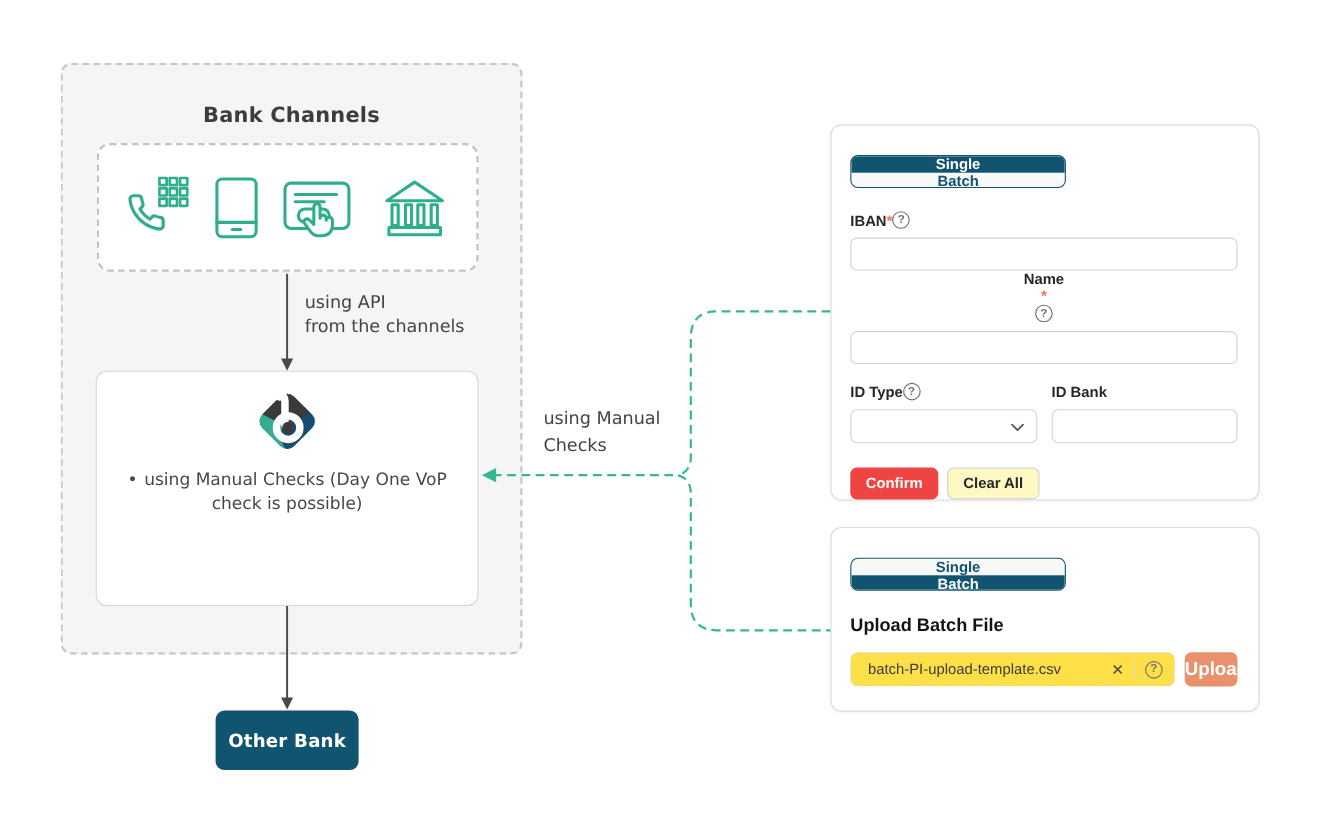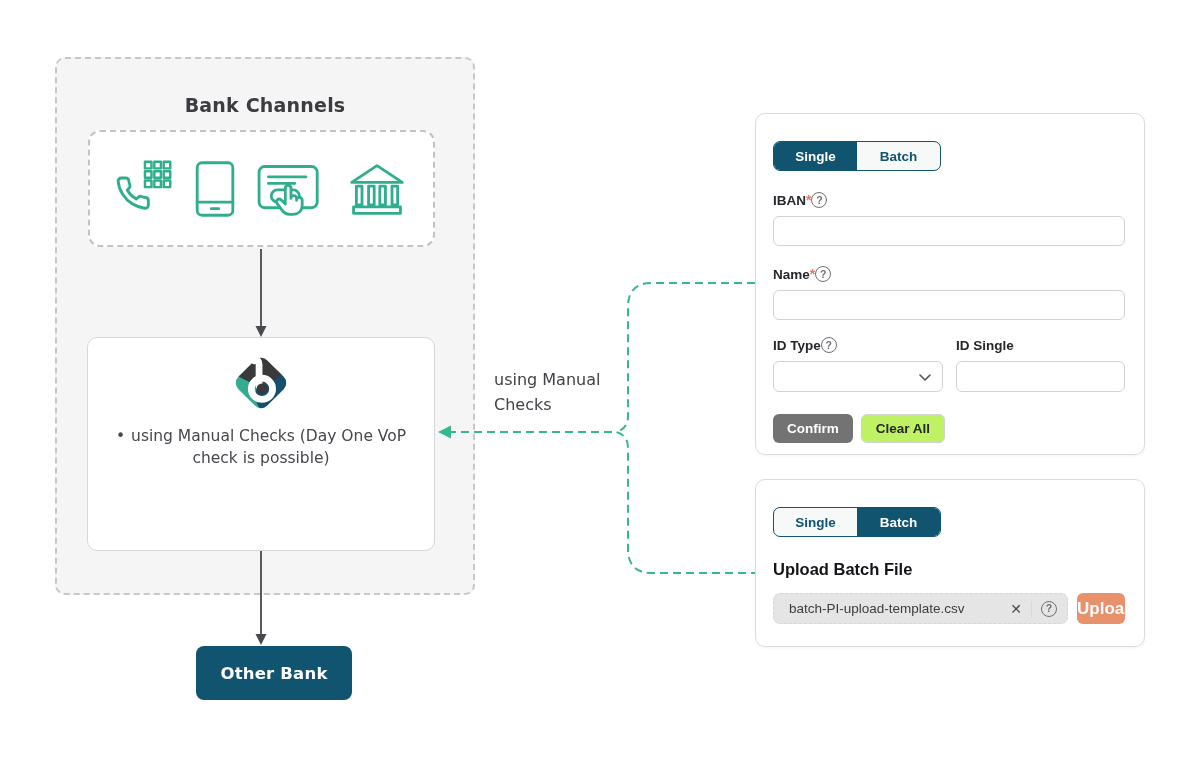--- a/index.html
+++ b/index.html
@@ -28,21 +28,21 @@
   }
   .vop-box {
     position:absolute; left:87px; top:337px; width:348px; height:214px;
     background:#ffffff; border:1.5px solid #d7d7da; border-radius:10px;
     text-align:center; padding-top:14px;
   }
   .vop-title { margin-top:6px; font-size:19.5px; font-weight:700; color:#3b3b40; }
   .vop-bullets { margin-top:7px; font-size:15.5px; color:#46464c; line-height:22px; padding:0 10px; }
   .vop-bullets .bullet { margin-right:6px; }
   .other-bank {
-    position:absolute; left:196px; top:646px; width:156px; height:54px;
+    position:absolute; left:196px; top:646px; width:130px; height:54px;
     background:#115470; border-radius:8px; color:#ffffff;
     display:flex; align-items:center; justify-content:center;
     font-size:16.5px; font-weight:600; letter-spacing:.2px;
   }
   .manual-checks {
     position:absolute; left:494px; top:367px;
     font-size:16px; color:#424248; line-height:25px;
   }
   .overlay { position:absolute; left:0; top:0; z-index:5; pointer-events:none; }
 
@@ -50,22 +50,22 @@
   .panel {
     position:absolute; left:755px; width:390px; background:#ffffff;
     border:1px solid #dcdcdf; border-radius:10px;
     box-shadow:0 1px 3px rgba(16,24,40,.05);
     font-family:"Liberation Sans", sans-serif; color:#26262b;
     padding:27px 19px 22px 17px;
   }
   .panel-single { top:113px; height:342px; }
   .panel-batch  { top:479px; height:168px; }
   .tab-group {
-    display:flex; width:168px; height:30px; border:1px solid #115470;
-    border-radius:7px; overflow:hidden; background:#f7f8f8;
+    display:flex; width:196px; height:30px; border:1px solid #115470;
+    border-radius:7px; overflow:hidden; background:#f7f8f8;flex-direction:column;
   }
   .tab {
     flex:1; display:flex; align-items:center; justify-content:center;
     font-size:13.5px; font-weight:700; color:#115470; cursor:pointer;
   }
   .tab.active { background:#115470; color:#ffffff; }
   .field-label {
     display:flex; align-items:center; gap:0;
     font-size:13.5px; font-weight:700; color:#26262b; margin-bottom:8px;
   }
@@ -73,42 +73,42 @@
   .help-circle {
     width:16px; height:16px; border:1.3px solid #6f6f76; border-radius:50%;
     display:inline-flex; align-items:center; justify-content:center;
     font-size:10.5px; font-weight:600; color:#6f6f76; line-height:1;
   }
   .text-input {
     width:100%; height:30px; border:1px solid #d2d2d6; border-radius:6px;
     background:#fff; font-family:"Liberation Sans", sans-serif; font-size:13.5px;
     padding:0 10px; color:#26262b; outline:none;
   }
-  .mt-21 { margin-top:21px; } .mt-16 { margin-top:20px; } .mt-17 { margin-top:17px; }
+  .mt-21 { margin-top:21px; } .mt-16 { margin-top:0;flex-direction:column; } .mt-17 { margin-top:17px; }
   .id-row { display:flex; gap:13px;align-items:flex-end; }
   .id-col1 { width:170px; } .id-col2 { flex:1; }
   .select-box {
     position:relative; width:100%; height:31px; border:1px solid #d2d2d6;
     border-radius:6px; background:#fff; cursor:pointer;
   }
   .select-box svg { position:absolute; right:11px; top:12px; }
   .btn-row { display:flex; gap:8px; margin-top:22px; }
   .btn {
     height:29px; border-radius:6px; font-size:13.5px; font-weight:700;
     display:flex; align-items:center; justify-content:center;
     padding:0 14px; cursor:pointer; border:none;
     font-family:"Liberation Sans", sans-serif;
   }
-  .btn-primary { background:#737373; color:#ffffff; }
-  .btn-secondary { background:#bef264; color:#26262b; border:1px solid #d2d2d6; }
+  .btn-primary { background:#ef4444; color:#ffffff; }
+  .btn-secondary { background:#fef9c3; color:#26262b; border:1px solid #d2d2d6; }
   .upload-heading { margin-top:23px; font-size:16.5px; font-weight:700; color:#141418; }
   .file-row { display:flex; align-items:center; gap:9px; margin-top:14px; }
   .file-box {
     flex:1; height:31px; border:1.5px dashed #d5d5d8; border-radius:7px;
-    background:#e5e5e5; display:flex; align-items:center; padding:0 10px 0 15px;
+    background:#fde047; display:flex; align-items:center; padding:0 10px 0 15px;
   }
   .file-name { flex:1; font-size:13.5px; color:#3c3c42; }
   .close-x { font-size:14px; color:#4a4a50; cursor:pointer; margin-right:9px; }
   .v-div { width:1px; height:16px; background:#d8d8db; margin-right:9px; }
   .btn-upload {
     width:48px; height:31px; background:#e8916c; border:none; border-radius:6px;
     color:#fff; font-size:17px; font-weight:700; cursor:pointer;
     font-family:"Liberation Sans", sans-serif;
   }
   .icon-green { stroke:#2fae8e; fill:none; stroke-linecap:round; stroke-linejoin:round; }
@@ -158,20 +158,24 @@
     <svg class="icon-green" width="64" height="60" viewBox="0 0 66 64" stroke-width="3">
       <path d="M6 25 L33 7 L60 25 Z"></path>
       <rect x="11" y="29" width="6" height="20"></rect>
       <rect x="24" y="29" width="6" height="20"></rect>
       <rect x="36" y="29" width="6" height="20"></rect>
       <rect x="49" y="29" width="6" height="20"></rect>
       <rect x="8" y="51" width="50" height="7"></rect>
     </svg>
   </div>
 
+  <div class="using-api">
+    <div>using API</div>
+    <div>from the channels</div>
+  </div>
 
   <div class="vop-box">
     <svg width="62" height="62" viewBox="0 0 64 64">
       <defs>
         <clipPath id="lg">
             <rect x="11" y="11" width="42" height="42" rx="9" transform="rotate(45 32 32)"></rect>
           </clipPath>
       </defs>
       <g clip-path="url(#lg)">
         <rect width="64" height="64" fill="#35ab91"></rect>
@@ -221,21 +225,21 @@
           <span class="help-circle">?</span>
         </div>
         <div class="select-box">
           <svg width="12" height="7" viewBox="0 0 12 7">
               <polyline points="1,1 6,6 11,1" fill="none" stroke="#52525b" stroke-width="1.6" stroke-linecap="round" stroke-linejoin="round"></polyline>
             </svg>
         </div>
       </div>
       <div class="id-col2">
         <div class="field-label">
-          <span>ID Single</span>
+          <span>ID Bank</span>
         </div>
         <input class="text-input" style="height: 31px;" type="text" value="">
       </div>
     </div>
 
     <div class="btn-row">
       <button class="btn btn-primary">Confirm</button>
       <button class="btn btn-secondary">Clear All</button>
     </div>
   </div>

